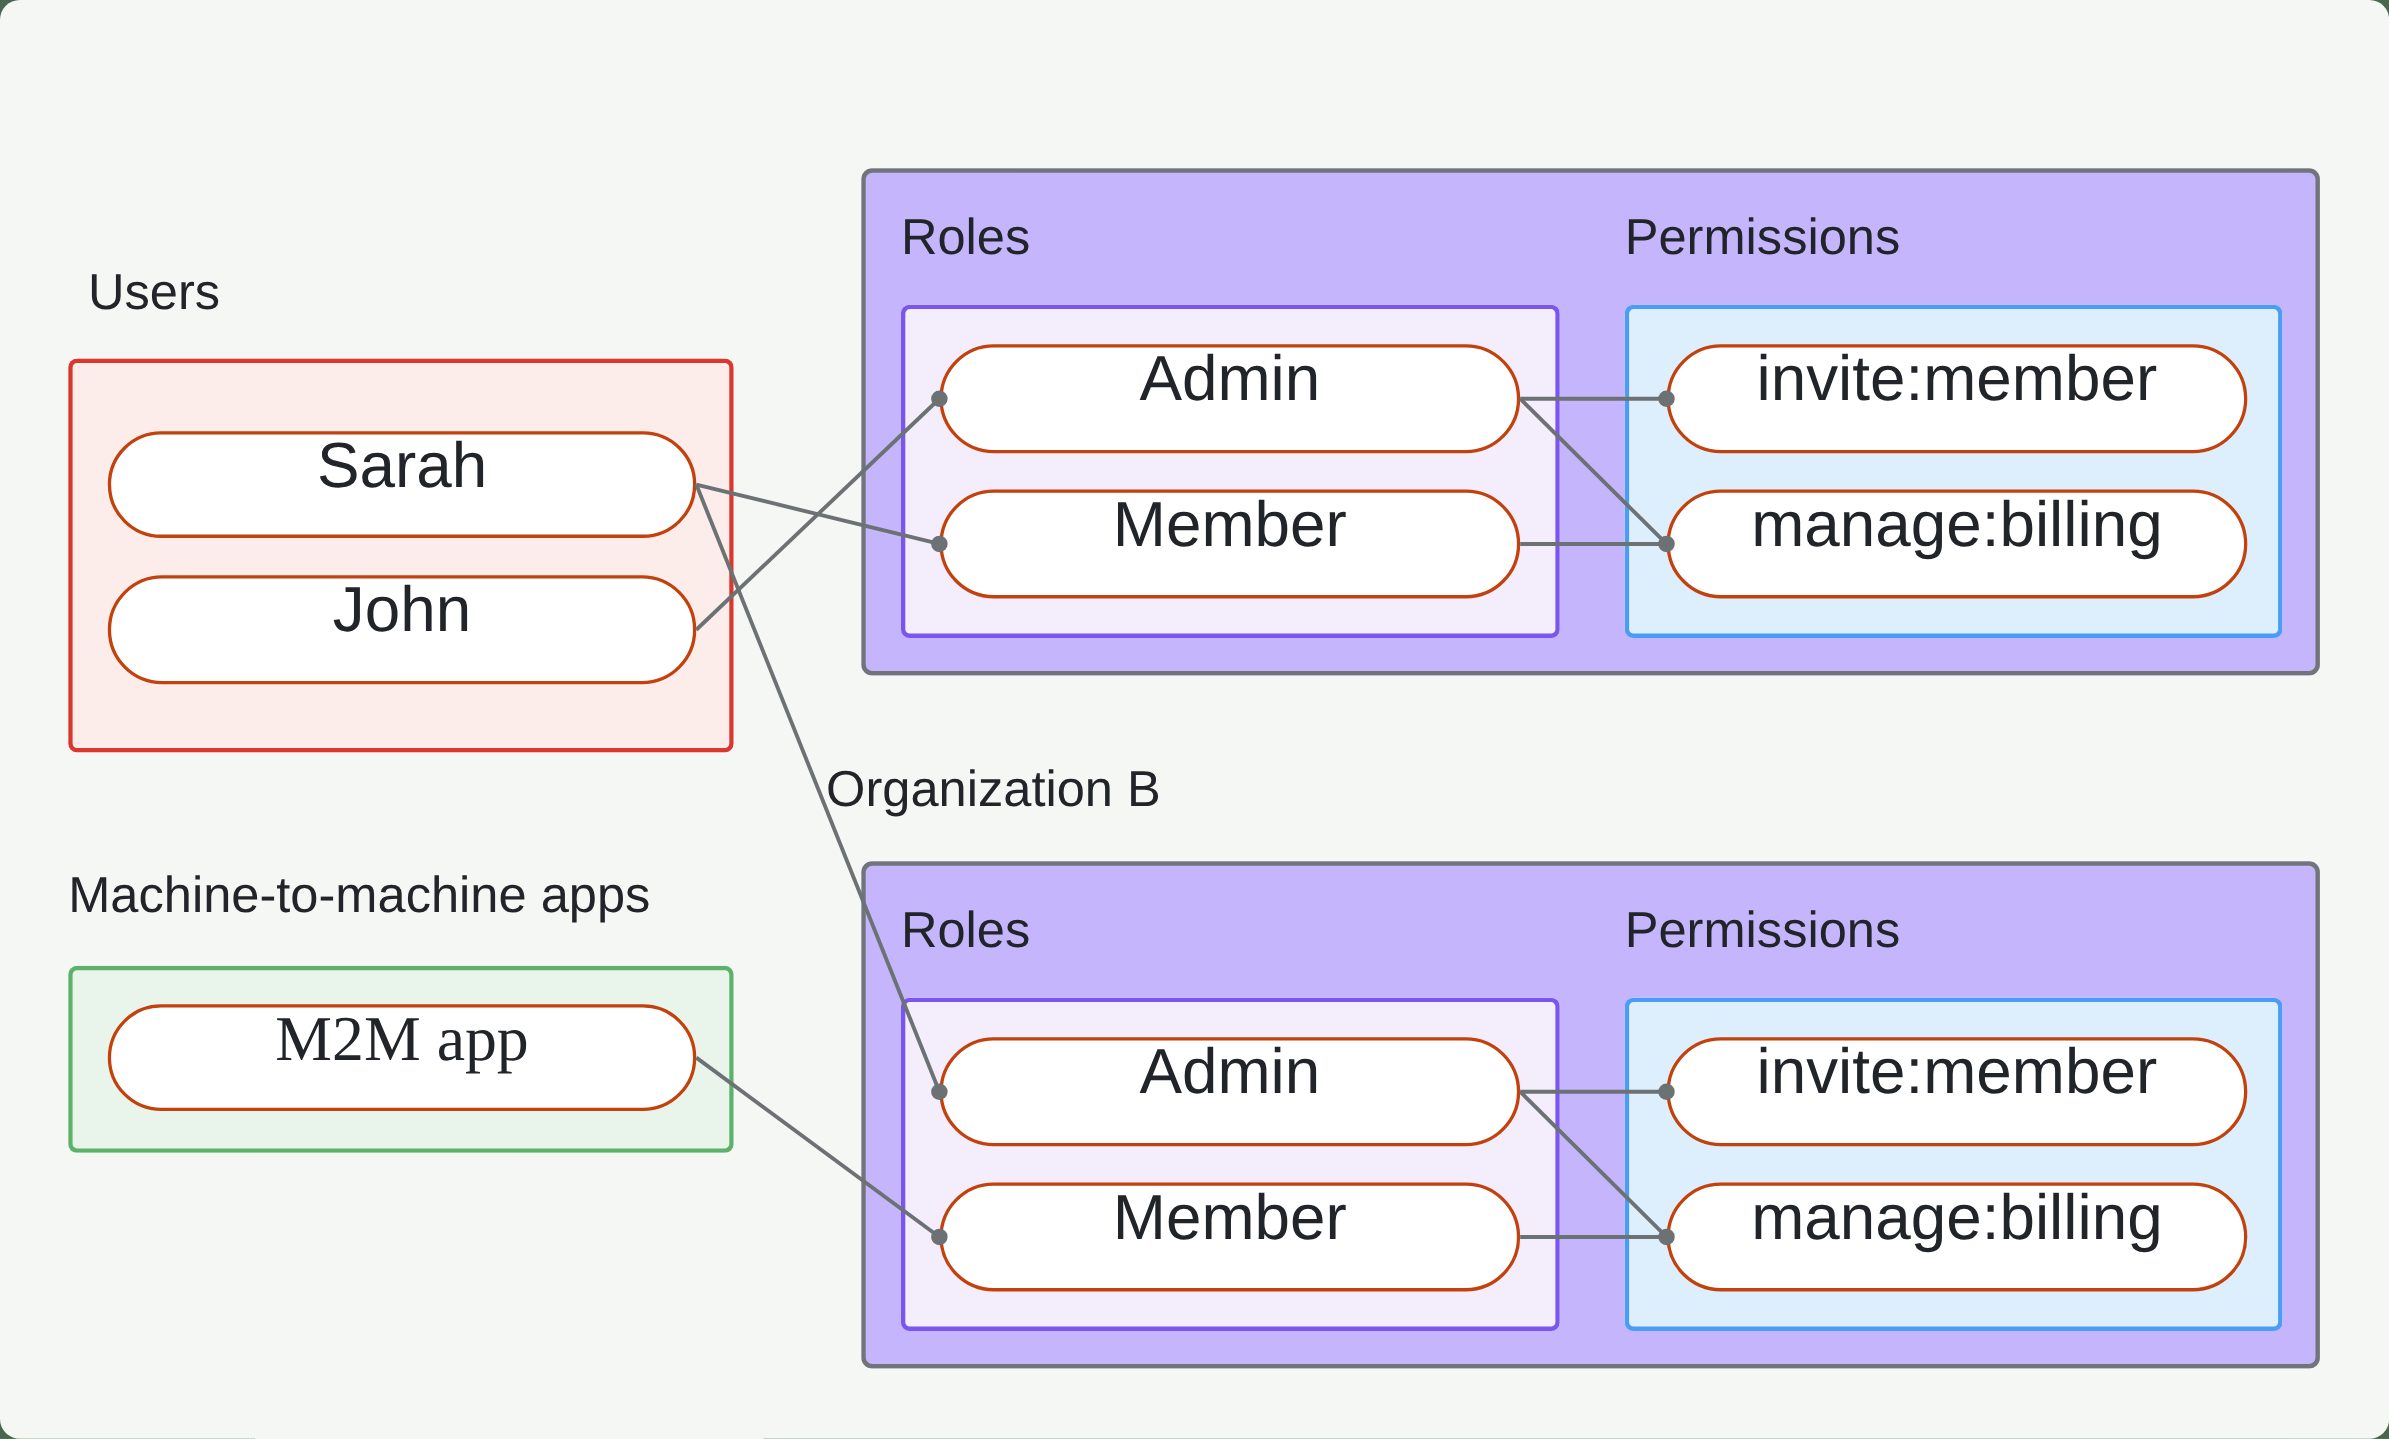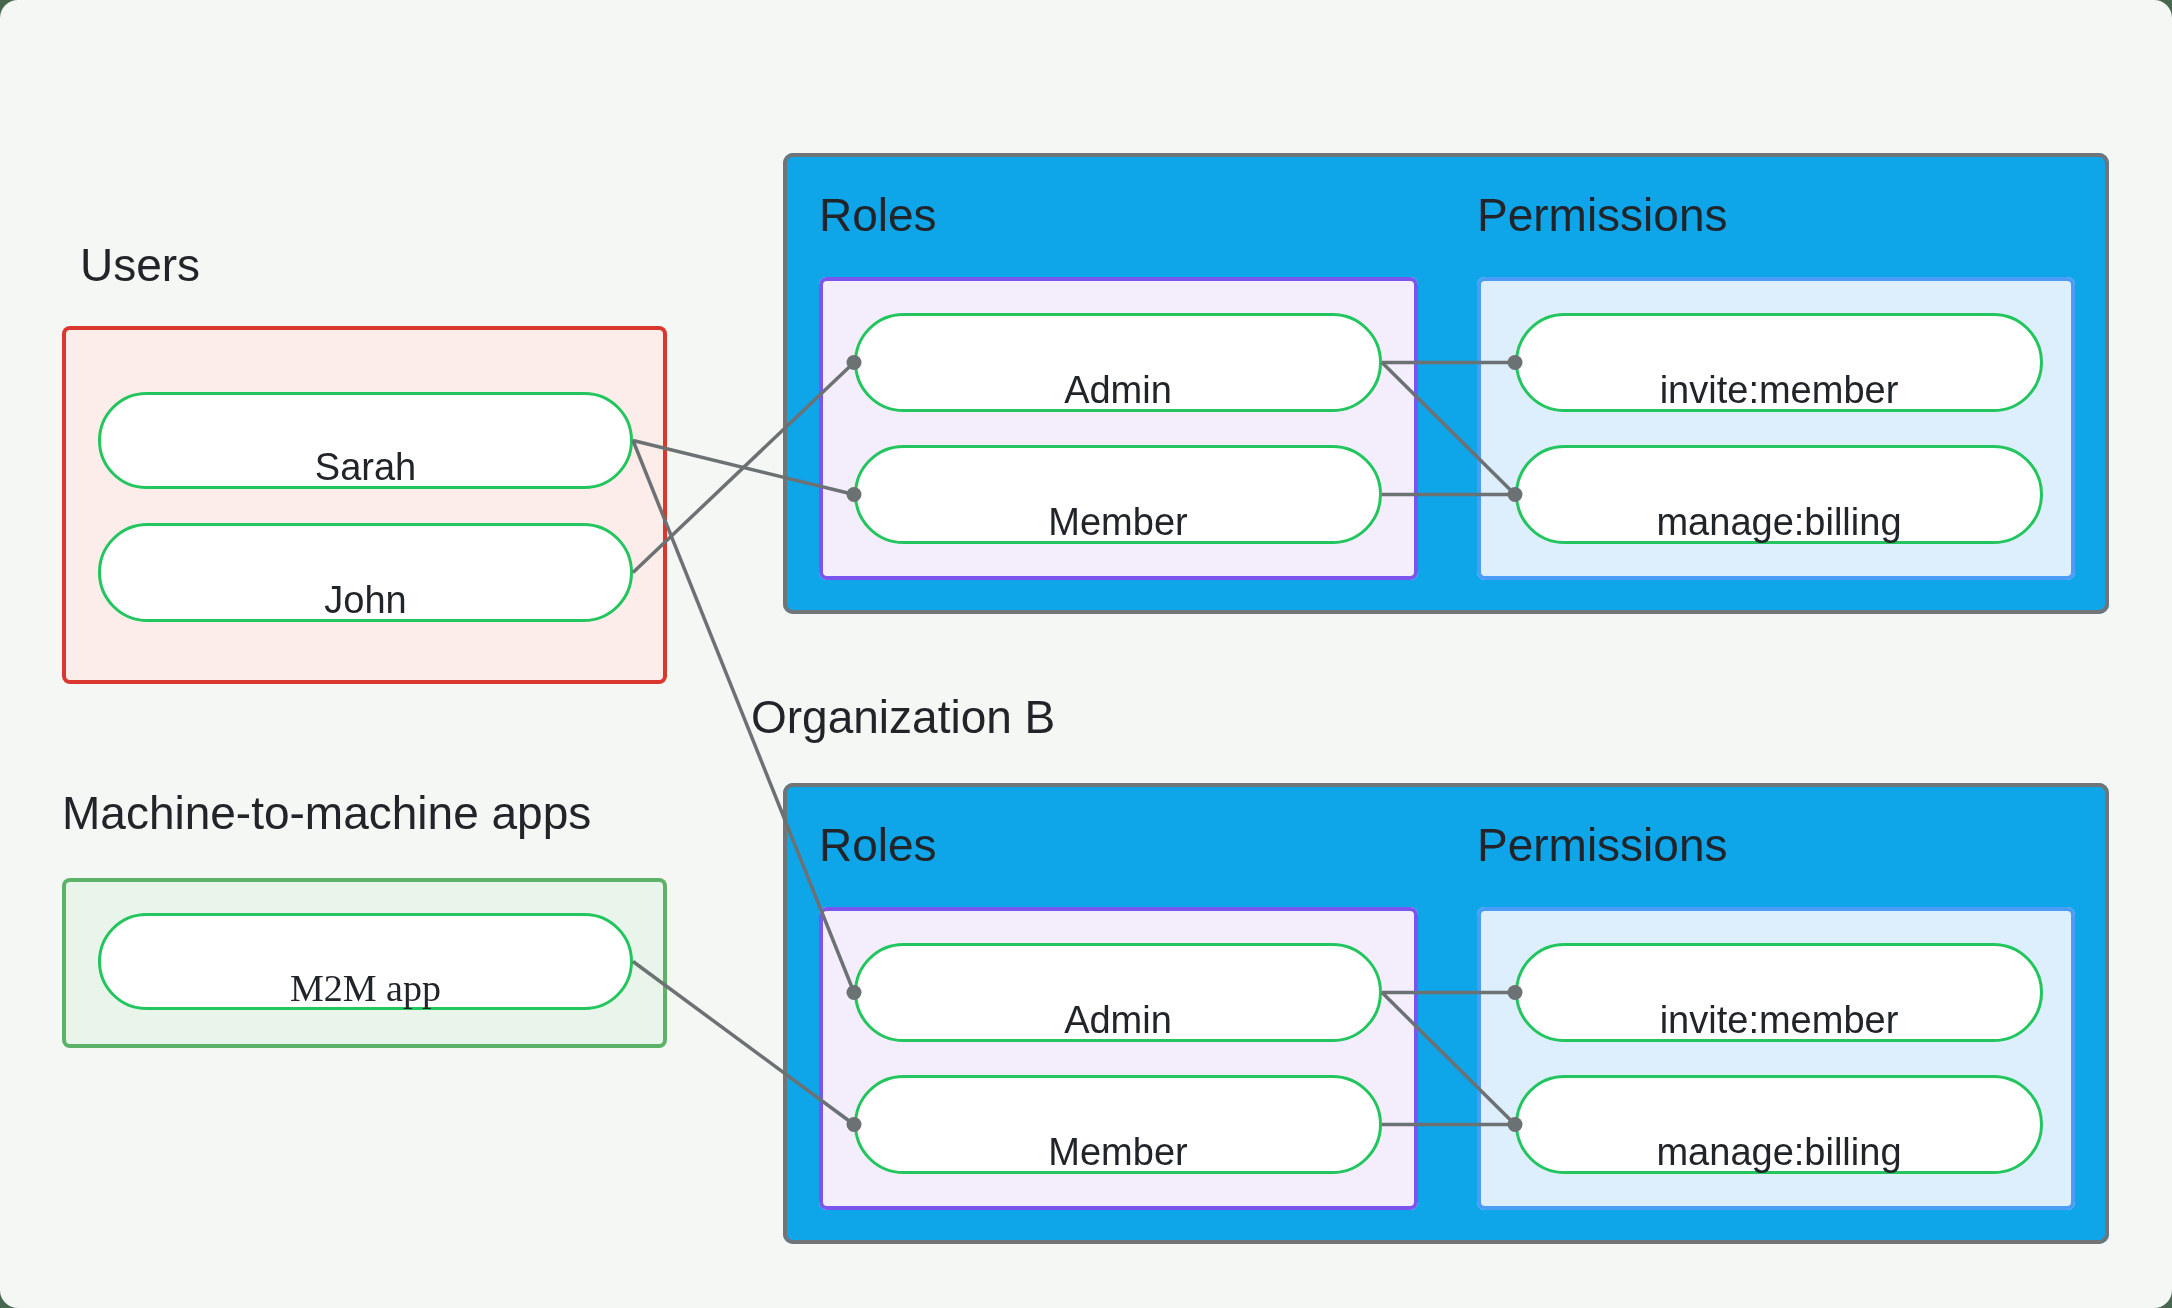--- a/index.html
+++ b/index.html
@@ -24,21 +24,21 @@
     font-weight: 500;
     color: #212529;
     line-height: 1;
     white-space: nowrap;
   }
   .box {
     position: absolute;
     box-sizing: border-box;
   }
   .org-box {
-    background: #0ea5e9;
+    background: #c4b5fd;
     box-shadow: inset 0 0 0 4px #717578;
     border-radius: 10px;
   }
   .roles-box {
     background: #f3edfc;
     box-shadow: inset 0 0 0 4px #7a55ee;
     border-radius: 8px;
   }
   .permissions-box {
     background: #ddeefc;
@@ -55,26 +55,26 @@
     box-shadow: inset 0 0 0 4px #5cb269;
     border-radius: 8px;
     font-family: Liberation Serif, serif;
   }
   .node {
     position: absolute;
     box-sizing: border-box;
     width: 528px;
     height: 99px;
     background: #ffffff;
-    border: 3px solid #22c55e;
+    border: 3px solid #c2410c;
     border-radius: 50px;
     display: flex;
-    align-items: flex-end;
+    align-items: flex-start;
     justify-content: center;
-    font-size: 38px;
+    font-size: 58px;
     font-weight: 500;
     color: #212529;
     line-height: 1;
   }
   .wires {
     position: absolute;
     left: 0; top: 0;
     pointer-events: none;
   }
 </style>

